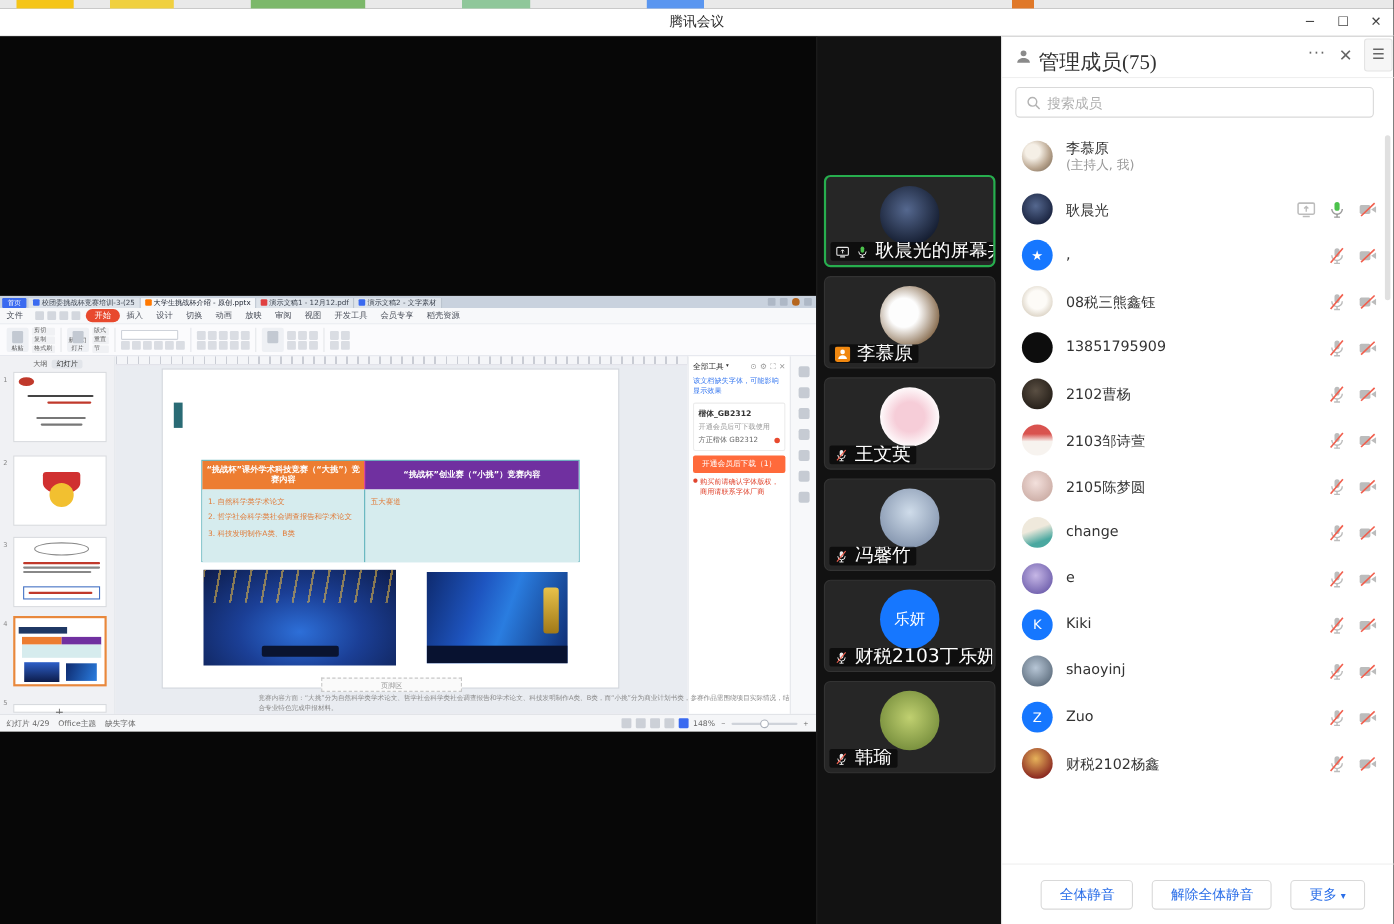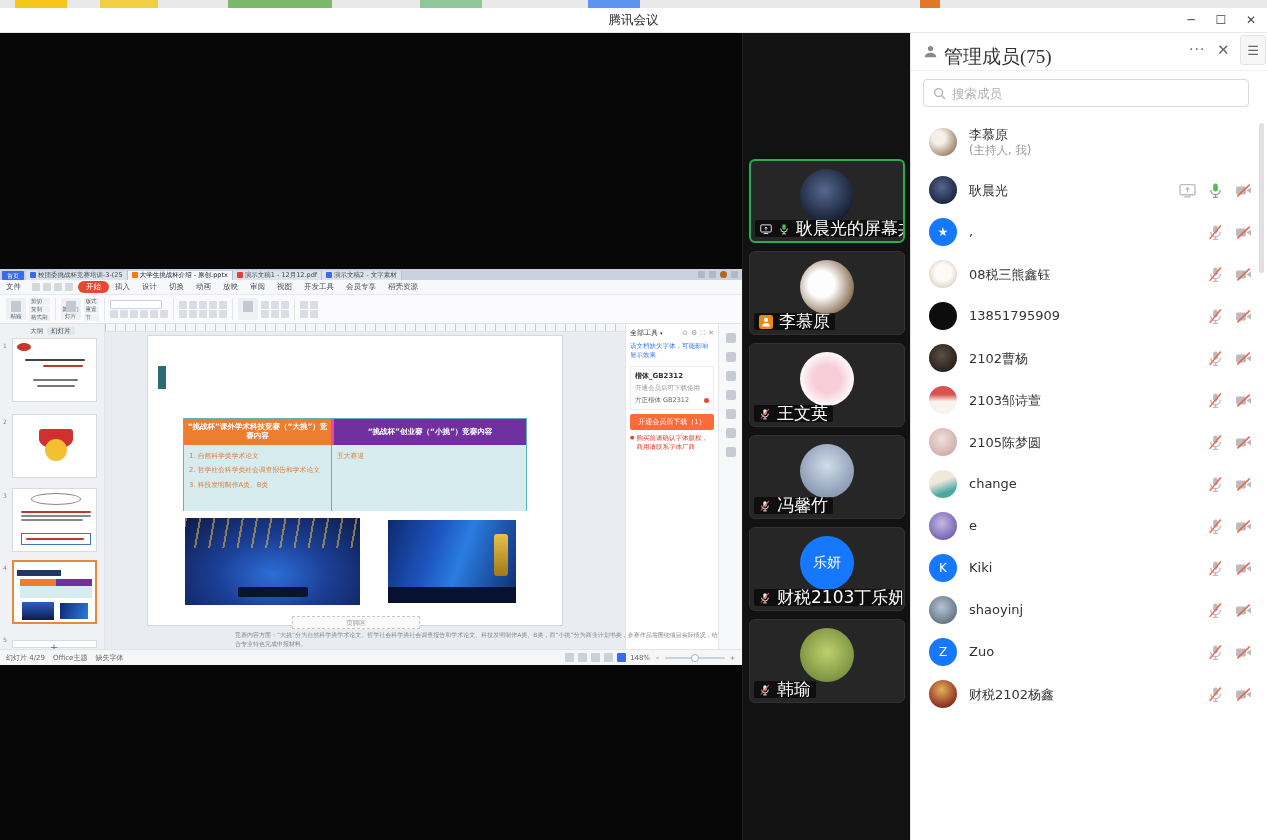--- a/index.html
+++ b/index.html
@@ -62,21 +62,21 @@
   
   #wps-editor { position:absolute; left:105px; top:55px; width:520px; height:325px; background:#e9ecf1; }
   #wps-ruler { position:absolute; left:0; top:0; width:520px; height:8px; background:#f4f5f8; border-bottom:1px solid #e0e2e8;
     background-image:repeating-linear-gradient(90deg,#c9ccd4 0 1px,transparent 1px 10px); }
   #slide-canvas { position:absolute; left:43px; top:12px; width:414px; height:289px; background:#fff; box-shadow:0 0 0 1px #d3d6dd; }
   #teal-bar { position:absolute; left:10px; top:30px; width:8px; height:23px; background:#2a6b75; }
   #slide-titlebar { position:absolute; left:7px; top:54px; width:228px; height:20px; background:#1f3864; color:#fff; font-size:10px; line-height:20px; padding-left:8px; }
   #slide-table { position:absolute; left:35px; top:82px; width:344px; height:93px; border:1px solid #5fb3bc; display:flex; flex-wrap:wrap; }
   .th { height:26px; color:#fff; font-weight:bold; font-size:7.5px; display:flex; align-items:center; justify-content:center; text-align:center; line-height:1.15; padding:1px 3px; }
   .th.left { width:147px; background:#ed7d31; }
-  .th.right { width:195px; background:#7030a0; border-left:3px solid #ec4899; }
+  .th.right { width:195px; background:#7030a0; border-left:1px solid #ec4899; }
   .td { height:66px; background:#d6ecee; font-size:6.8px; color:#e07b39; padding:4px 5px; line-height:2.1; }
   .td.left { width:147px; }
   .td.right { width:195px; border-left:1px solid #5fb3bc; }
   #img-stage-l { position:absolute; left:37px; top:182px; width:175px; height:87px;
     background:radial-gradient(ellipse at 50% 65%, #2d6fd8 0%, #1b3f96 45%, #0d1c4a 100%); overflow:hidden; }
   #img-stage-l:before { content:""; position:absolute; left:0; top:0; right:0; height:30px;
     background:repeating-linear-gradient(100deg, rgba(255,200,60,.5) 0 2px, transparent 2px 14px); }
   #img-stage-l:after { content:""; position:absolute; left:30%; bottom:8px; width:40%; height:10px; background:#0a1430; border-radius:2px; }
   #img-stage-r { position:absolute; left:240px; top:184px; width:128px; height:83px;
     background:linear-gradient(110deg,#0e2a6e 0%,#1e55c0 35%,#2a7de0 55%,#0e2a6e 100%); overflow:hidden; }
@@ -872,14 +872,19 @@
               </svg>
             </span>
           </span>
       </div>
     </div>
 
     <div id="scrollbar">
         <div class="sb-thumb"></div>
       </div>
 
+    <div id="panel-footer">
+      <button class="fbtn">全体静音</button>
+      <button class="fbtn">解除全体静音</button>
+      <button class="fbtn"><span>更多</span> <span class="caret">▾</span></button>
+    </div>
   </div>
 </div>
 
 </body></html>

